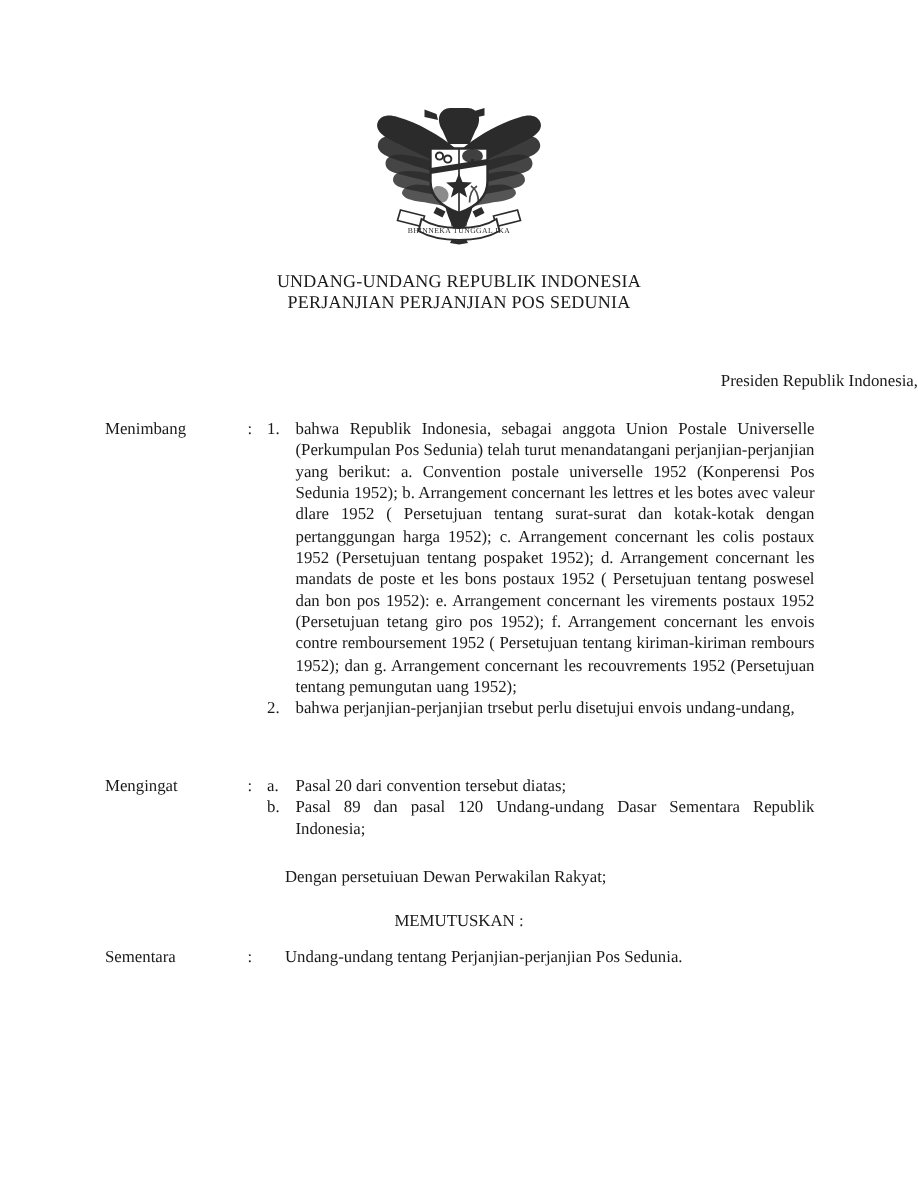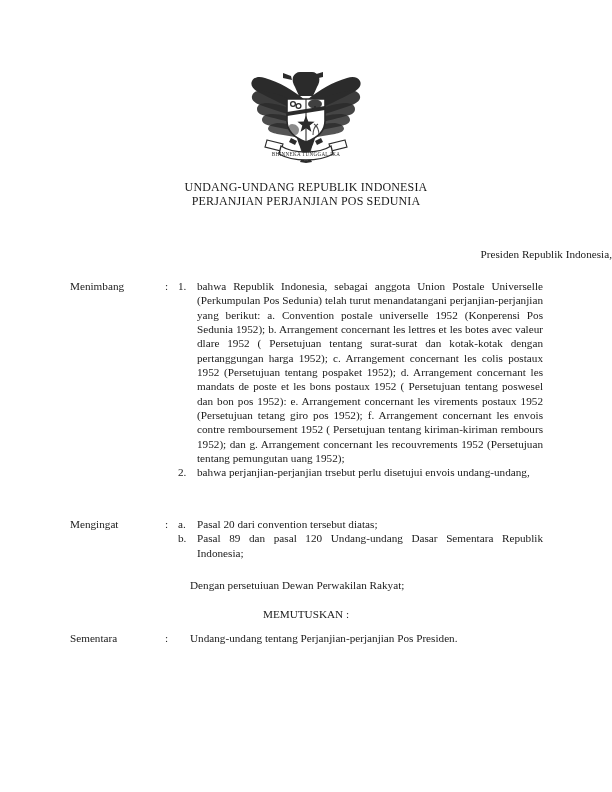--- a/index.html
+++ b/index.html
@@ -215,16 +215,16 @@
     </div>
   </div>
 
   <div class="center-line" style="top:607px; left:0; width:612px; text-align:center;">MEMUTUSKAN :</div>
 
   <div class="center-line" style="top:578px; left:190px;">Dengan persetuiuan Dewan Perwakilan Rakyat;</div>
 
   <div class="clause" style="top:631px; left:0; width:612px; height:30px;">
     <span class="label">Sementara</span>
     <span class="colon">:</span>
-    <div class="plain-body">Undang-undang tentang Perjanjian-perjanjian Pos Presiden.</div>
+    <div class="plain-body">Undang-undang tentang Perjanjian-perjanjian Pos Sedunia.</div>
   </div>
 
 </div>
 
 </body></html>

